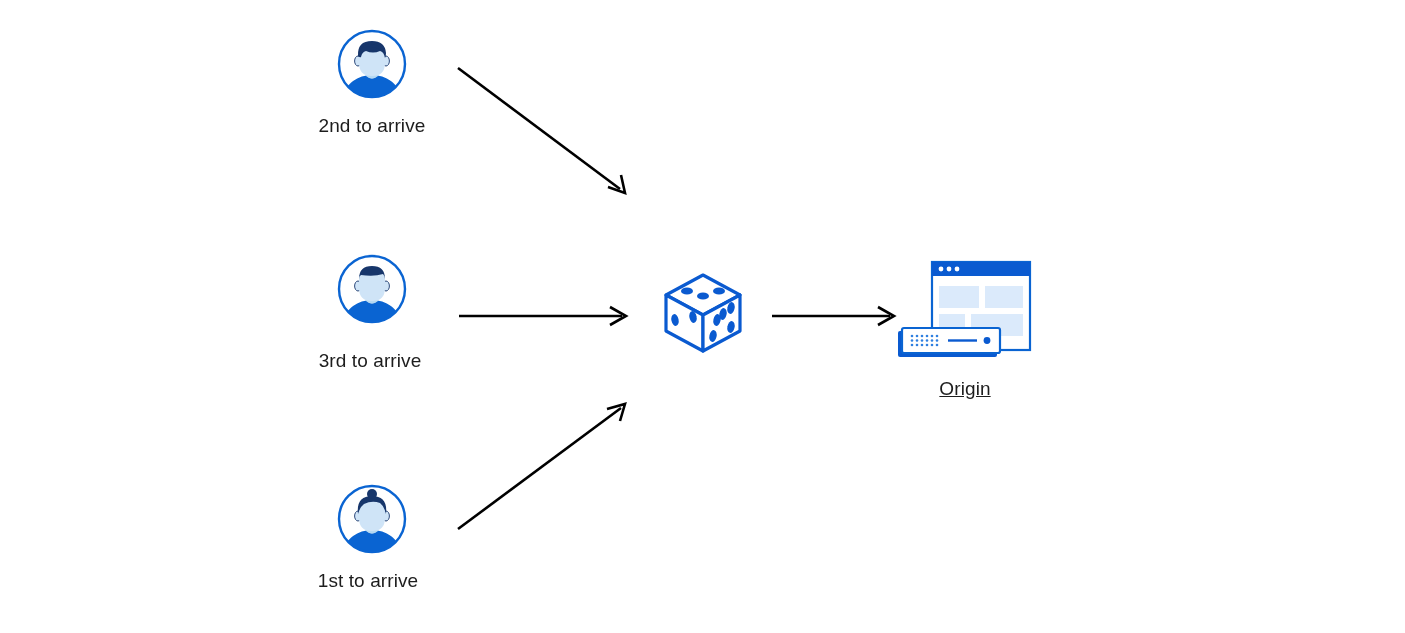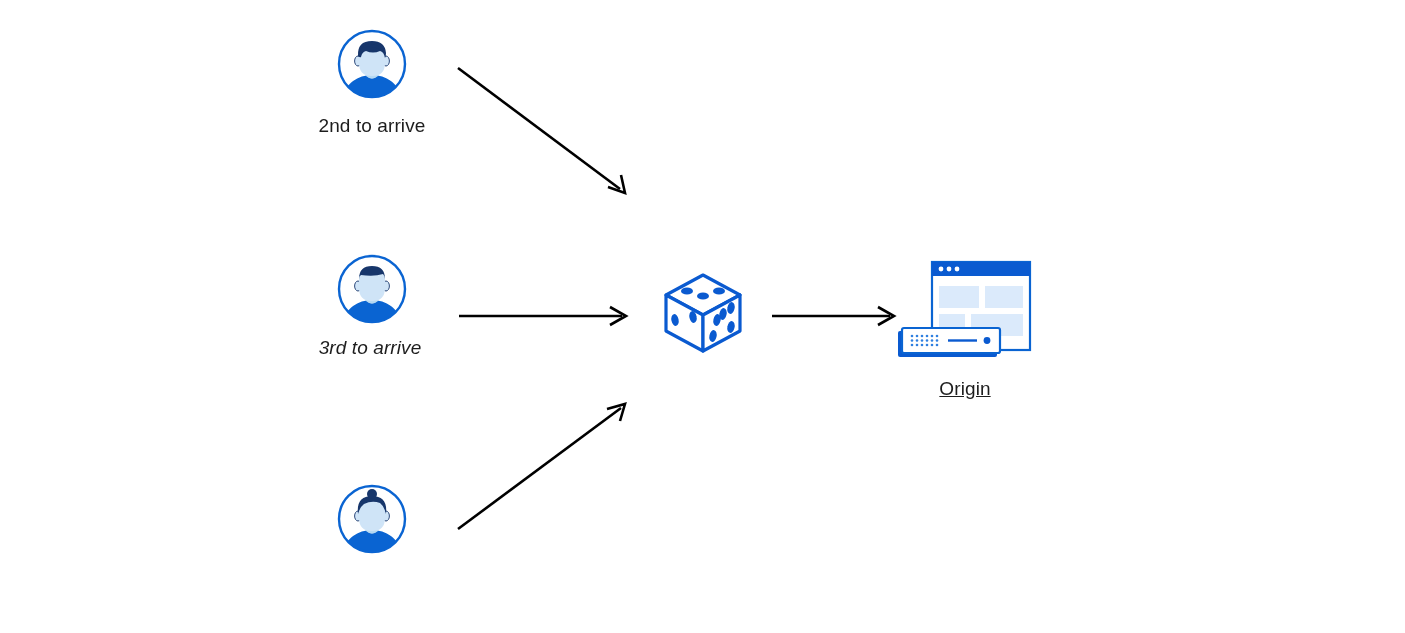--- a/index.html
+++ b/index.html
@@ -33,21 +33,21 @@
     color: #1d1d1d;
     white-space: nowrap;
     letter-spacing: 0.1px;
   }
   
   #client-0 { left: 336px; top: 28px;  width: 72px; height: 72px; }
   #client-1 { left: 336px; top: 253px; width: 72px; height: 72px; }
   #client-2 { left: 336px; top: 483px; width: 72px; height: 72px; }
 
   #label-client-0 { left: 272px; top: 115px; width: 200px; }
-  #label-client-1 { left: 270px; top: 337px; width: 200px; font-style: italic; }
+  #label-client-1 { left: 270px; top: 350px; width: 200px; }
   #label-client-2 { left: 268px; top: 570px; width: 200px; }
 
   #randomizer { left: 660px; top: 270px; width: 86px; height: 86px; }
 
   #origin { left: 894px; top: 258px; width: 140px; height: 106px; }
   #label-origin { left: 895px; top: 378px; width: 140px; text-decoration: underline; }
 
   .arrow-layer {
     position: absolute;
     left: 0; top: 0;
@@ -150,20 +150,21 @@
         <ellipse cx="22" cy="33" rx="3.4" ry="5" fill="#cfe4f7" stroke="#17366b" stroke-width="0.9"></ellipse>
         <ellipse cx="50" cy="33" rx="3.4" ry="5" fill="#cfe4f7" stroke="#17366b" stroke-width="0.9"></ellipse>
         <path d="M23 27 q0 -12 13 -12 q13 0 13 12 l0 8 q0 13 -13 13 q-13 0 -13 -13 Z" fill="#cfe4f7"></path>
 
         <path d="M22 31 q-2 -18 14 -18 q16 0 14 18 q-2 -8 -6 -11 q-8 -3 -16 1 q-4 3 -6 10 Z" fill="#17366b"></path>
         <circle cx="36" cy="11" r="5" fill="#17366b"></circle>
       </g>
       <circle cx="36" cy="36" r="33" fill="none" stroke="#0a64d2" stroke-width="2.4"></circle>
     </svg>
   </div>
+  <div class="node-label" id="label-client-2">1st to arrive</div>
 
   <div class="node" id="randomizer">
     <svg width="86" height="86" viewBox="0 0 86 86">
       <g stroke="#0a5ad0" stroke-width="3.2" stroke-linejoin="round" fill="#ffffff">
 
         <polygon points="43,5 80,25 43,45 6,25"></polygon>
 
         <polygon points="6,25 43,45 43,81 6,61"></polygon>
 
         <polygon points="80,25 80,61 43,81 43,45"></polygon>

